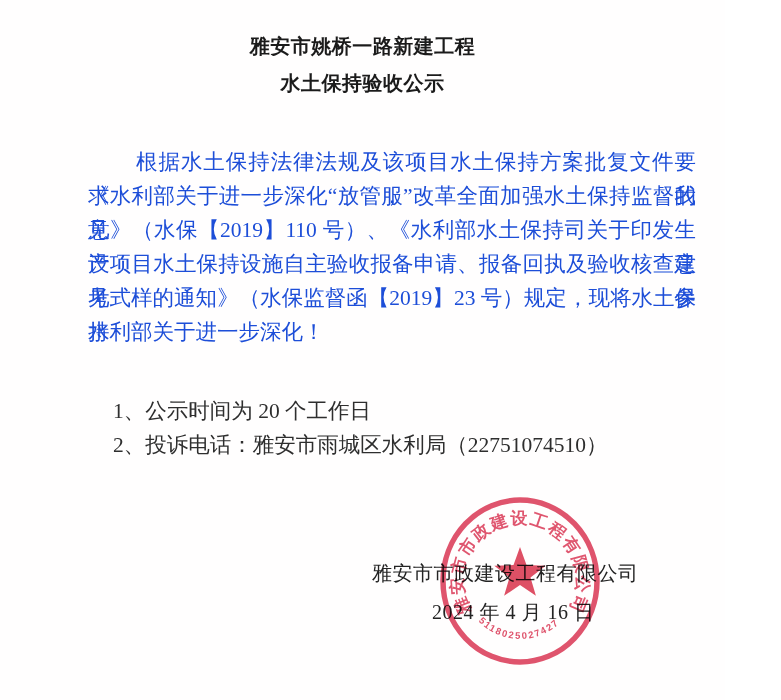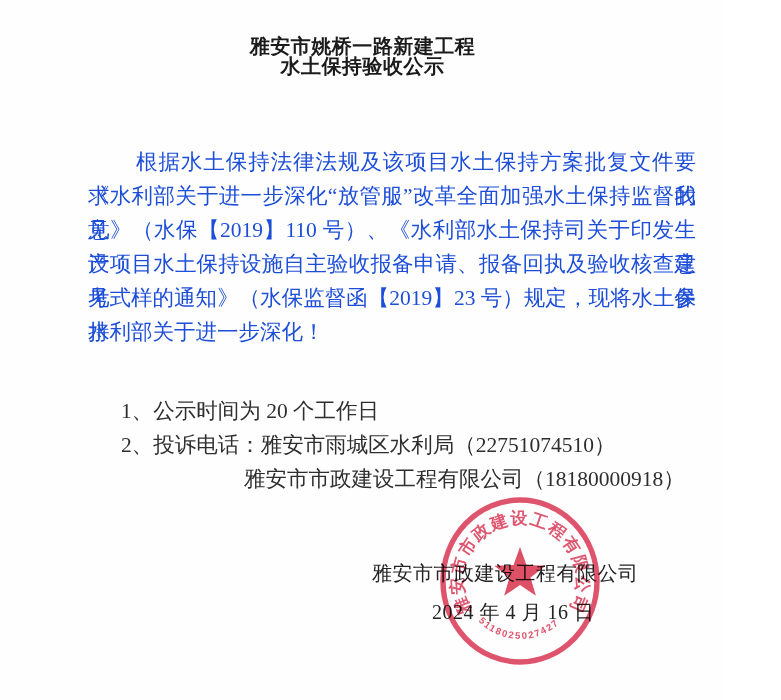--- a/index.html
+++ b/index.html
@@ -6,31 +6,31 @@
   .page {
     position:relative; width:725px; height:700px; background:#fffefe;
     font-family:"Liberation Serif", serif; color:#2d2d2d; overflow:hidden;
   }
   .title {
     position:absolute; left:0; right:0; text-align:center;
     font-family:"Liberation Sans", sans-serif; font-weight:700;
     font-size:20px; color:#1b1b1b; letter-spacing:0.5px;
   }
   .t1 { top:33px; }
-  .t2 { top:53px; }
+  .t2 { top:70px; }
   .body-block {
     position:absolute; left:88px; top:145px; width:608px;
     font-size:21.5px; line-height:34px; color:#1d4ed8;
   }
   .bline { height:34px; white-space:nowrap; }
   .just { white-space:normal; text-align:justify; text-align-last:justify; }
   .indent { text-indent:48px; }
   .list-block {
     position:absolute; left:113px; top:395px; width:600px;
-    font-size:21.5px; line-height:33px; color:#2e2e2e;margin-left:8px;
+    font-size:21.5px; line-height:33px; color:#2e2e2e;
   }
   .cont { padding-left:123px; }
   .signature {
     position:absolute; left:372px; top:560px;
     font-size:20px; color:#242424; letter-spacing:0.5px;
   }
   .dateline {
     position:absolute; left:432px; top:599px;
     font-size:20px; color:#242424; letter-spacing:0.5px;
   }
@@ -60,21 +60,20 @@
     <div class="bline just">《水利部关于进一步深化“放管服”改革全面加强水土保持监督的意</div>
     <div class="bline just">见》（水保【2019】110 号）、《水利部水土保持司关于印发生产建</div>
     <div class="bline just">设项目水土保持设施自主验收报备申请、报备回执及验收核查意见参</div>
     <div class="bline just">考式样的通知》（水保监督函【2019】23 号）规定，现将水土保持</div>
     <div class="bline">水利部关于进一步深化！</div>
   </div>
 
   <div class="list-block">
     <div class="bline">1、公示时间为 20 个工作日</div>
     <div class="bline">2、投诉电话：雅安市雨城区水利局（22751074510）</div>
-    <div class="bline cont">雅安市市政建设工程有限公司（18180000918）</div>
   </div>
 
   <div class="signature">雅安市市政建设工程有限公司</div>
   <div class="dateline">2024 年 4 月 16 日</div>
 
   <div class="seal">
     <svg width="170" height="176" viewBox="0 0 170 176" xmlns="http://www.w3.org/2000/svg">
       <defs></defs>
       <ellipse cx="84" cy="87" rx="77" ry="81" fill="none" stroke="#dd4560" stroke-width="5.5"></ellipse>
       <polygon points="84,53 90.5,71.1 109.7,71.7 94.5,83.4 99.9,101.8 84,91 68.1,101.8 73.5,83.4 58.3,71.7 77.5,71.1" fill="#dc4158"></polygon>

